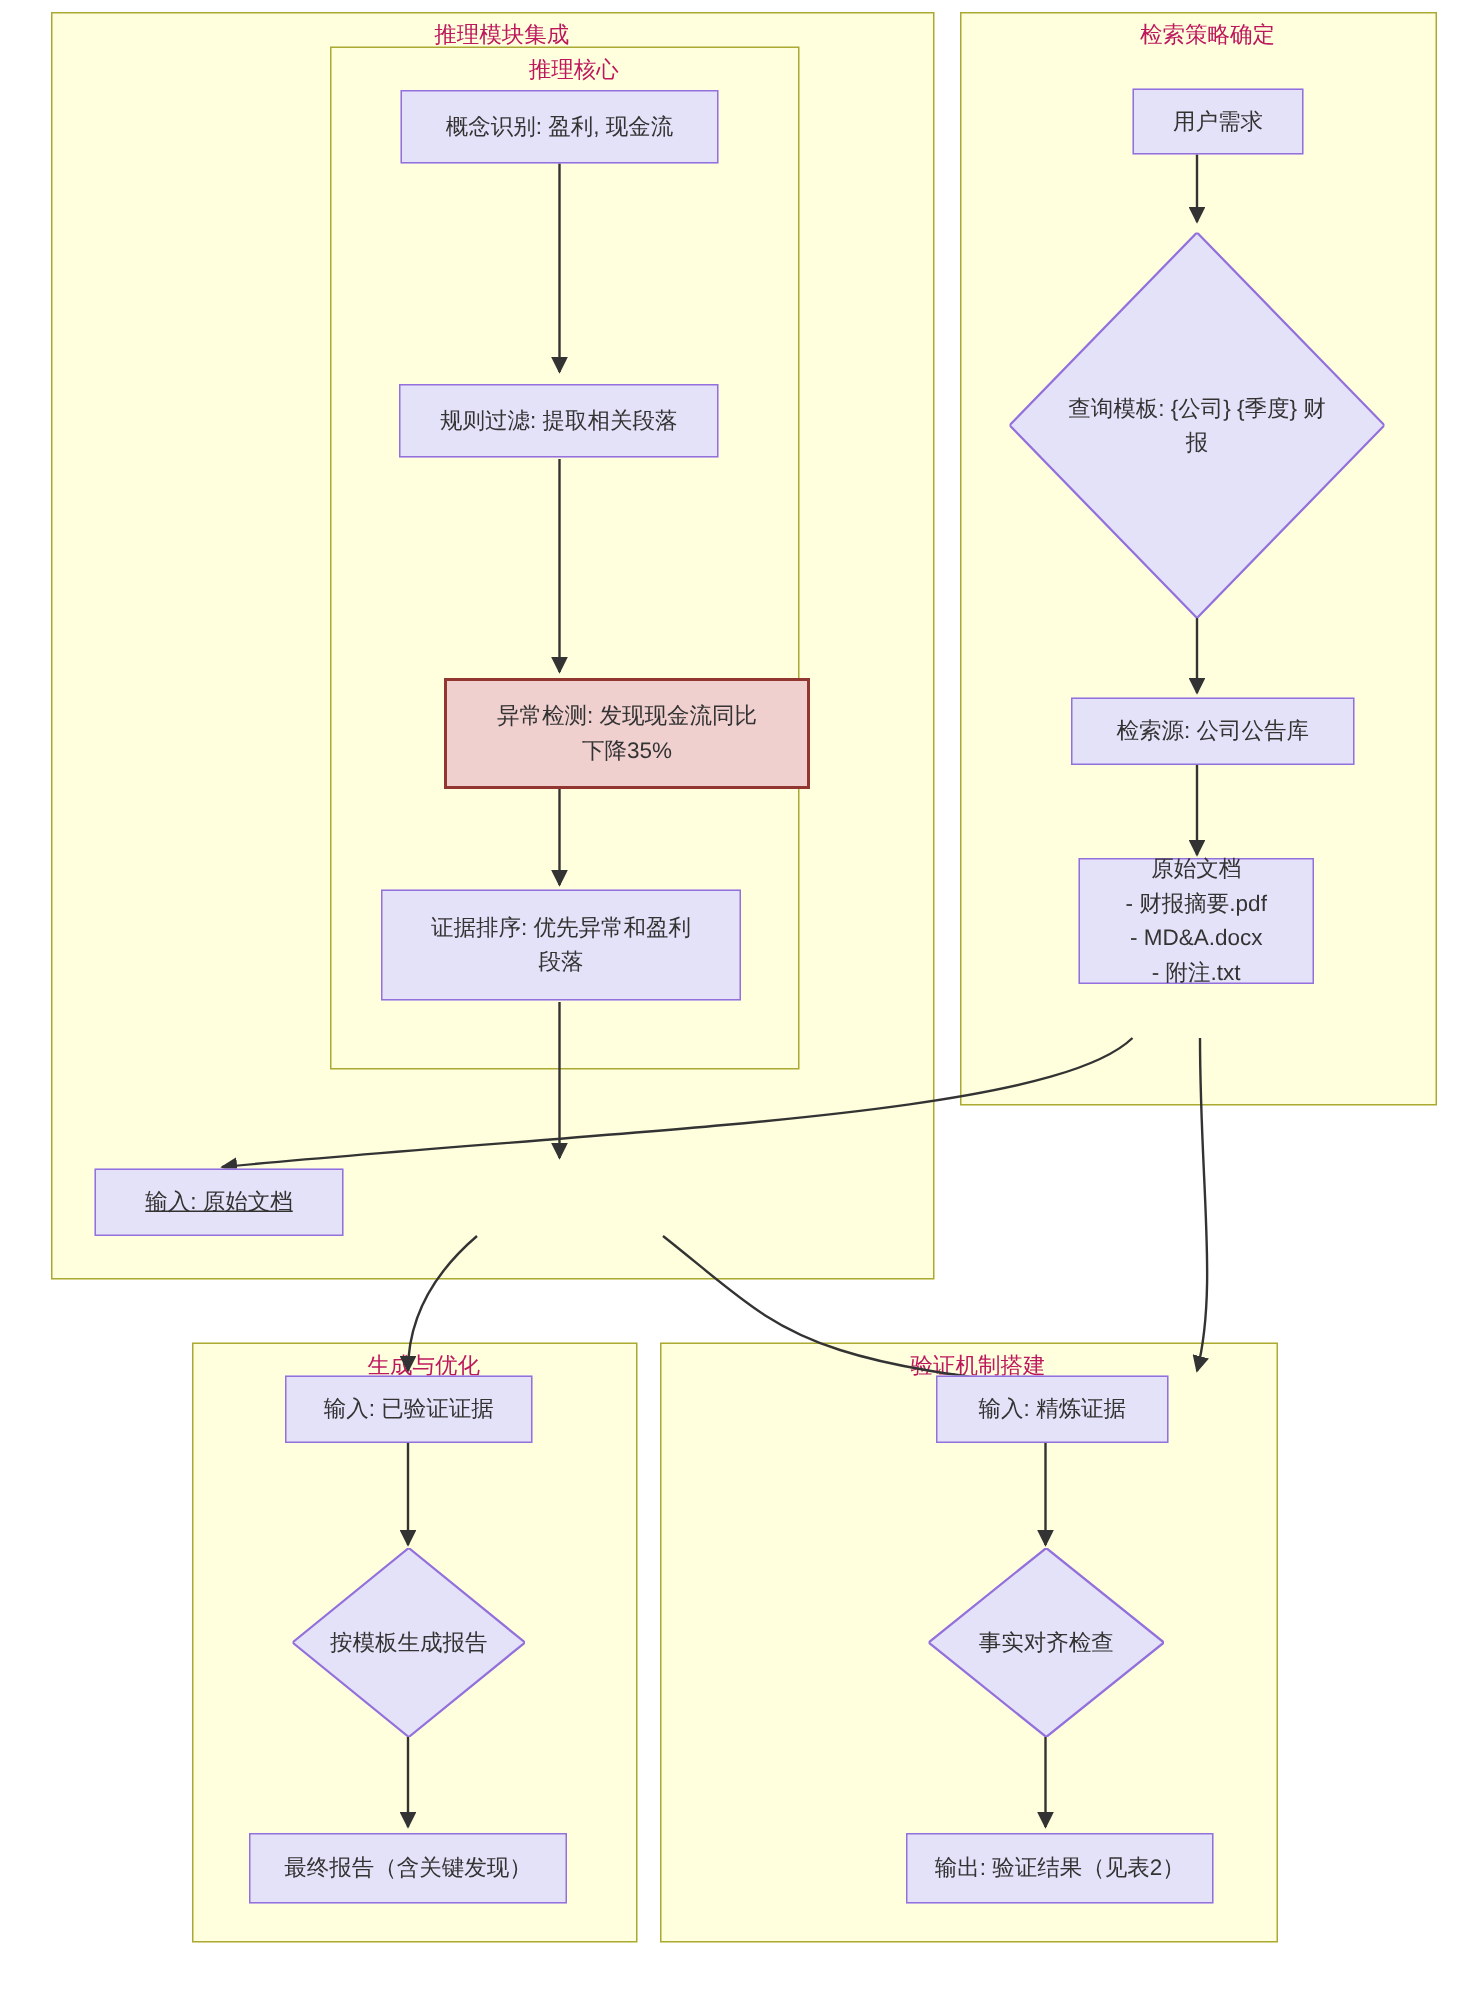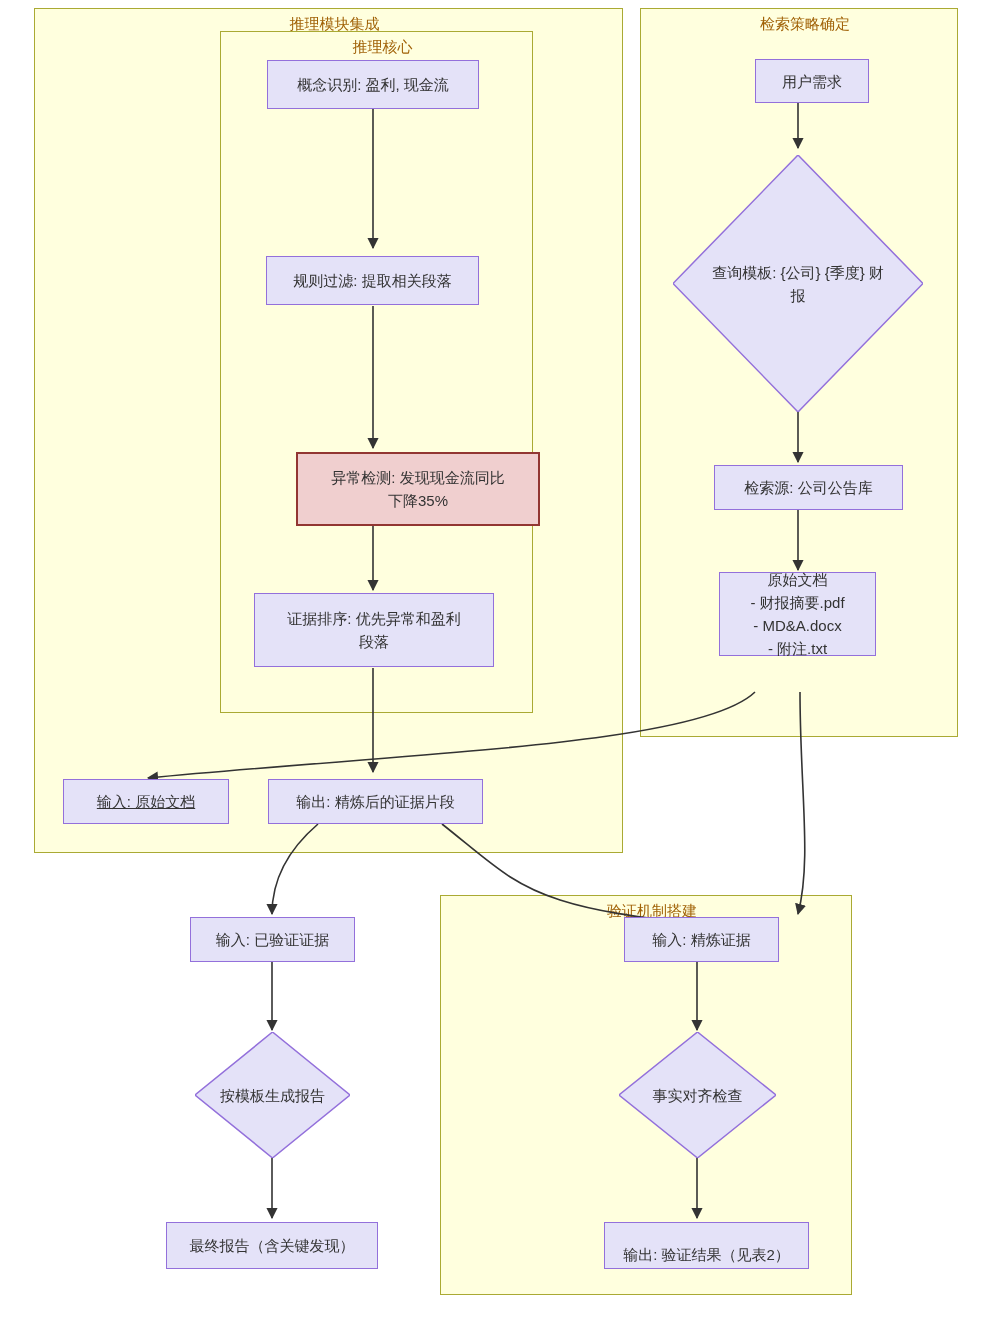--- a/index.html
+++ b/index.html
@@ -31,21 +31,21 @@
     border: 1px solid #aaaa33;
     box-sizing: border-box;
   }
   .cluster-title {
     position: absolute;
     left: 12px;
     right: 0;
     top: 6px;
     text-align: center;
     font-size: 15px;
-    color: #a16207;
+    color: #be185d;
     line-height: 18px;
     white-space: nowrap;
   }
   .node {
     position: absolute;
     box-sizing: border-box;
     background: #e4e2f8;
     border: 1px solid #9370db;
     display: flex;
     align-items: center;
@@ -92,20 +92,23 @@
   </div>
 
   <div class="cluster" style="left:220px; top:31px; width:313px; height:682px;padding-left:36px;">
     <div class="cluster-title">推理核心</div>
   </div>
 
   <div class="cluster" style="left:640px; top:8px; width:318px; height:729px;">
     <div class="cluster-title">检索策略确定</div>
   </div>
 
+  <div class="cluster" style="left:128px; top:895px; width:297px; height:400px;">
+    <div class="cluster-title">生成与优化</div>
+  </div>
 
   <div class="cluster" style="left:440px; top:895px; width:412px; height:400px;">
     <div class="cluster-title">验证机制搭建</div>
   </div>
 
   <svg class="edges" viewBox="0 0 982 1330">
     <defs>
       <marker id="arrow" viewBox="0 0 10 10" refX="9" refY="5" markerWidth="7" markerHeight="7" orient="auto-start-reverse">
         <path d="M 0 0 L 10 5 L 0 10 z" fill="#333333"></path>
       </marker>
@@ -144,23 +147,20 @@
 
   <div class="node" style="left:254px; top:593px; width:240px; height:74px;">
     <span>证据排序: 优先异常和盈利
 段落</span>
   </div>
 
   <div class="node" style="left:63px; top:779px; width:166px; height:45px;text-decoration:underline;">
     <span>输入: 原始文档</span>
   </div>
 
-  <div class="node" style="left:268px; top:779px; width:215px; height:45px;">
-    <span>输出: 精炼后的证据片段</span>
-  </div>
 
   <div class="node" style="left:741px; top:59px; width:114px; height:44px;margin-left:14px;">
     <span>用户需求</span>
   </div>
 
   <div class="diamond" style="left:673px; top:155px; width:250px; height:257px;">
     <svg class="dshape" viewBox="0 0 250 257" preserveAspectRatio="none">
       <polygon points="125,0 250,128.5 125,257 0,128.5" fill="#e4e2f8" stroke="#9370db" stroke-width="1.5"></polygon>
     </svg>
     <span class="dlabel">查询模板: {公司} {季度} 财
@@ -197,17 +197,17 @@
     <span>输入: 精炼证据</span>
   </div>
 
   <div class="diamond" style="left:619px; top:1032px; width:157px; height:126px;">
     <svg class="dshape" viewBox="0 0 157 126" preserveAspectRatio="none">
       <polygon points="78.5,0 157,63 78.5,126 0,63" fill="#e4e2f8" stroke="#9370db" stroke-width="1.5"></polygon>
     </svg>
     <span class="dlabel">事实对齐检查</span>
   </div>
 
-  <div class="node" style="left:604px; top:1222px; width:205px; height:47px;align-items:flex-end;">
+  <div class="node" style="left:604px; top:1222px; width:205px; height:47px;">
     <span>输出: 验证结果（见表2）</span>
   </div>
 
 </div>
 
 </body></html>

